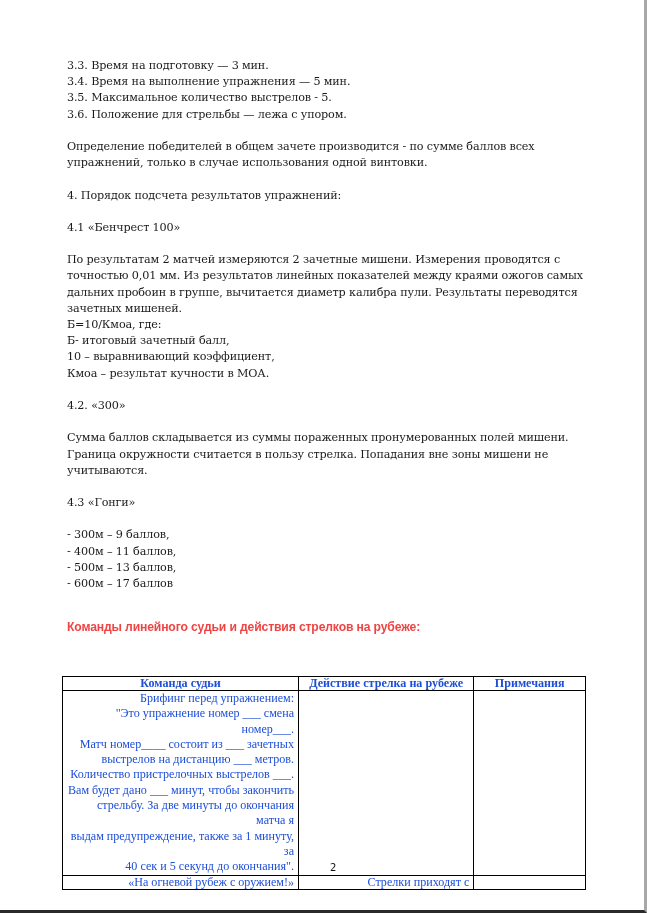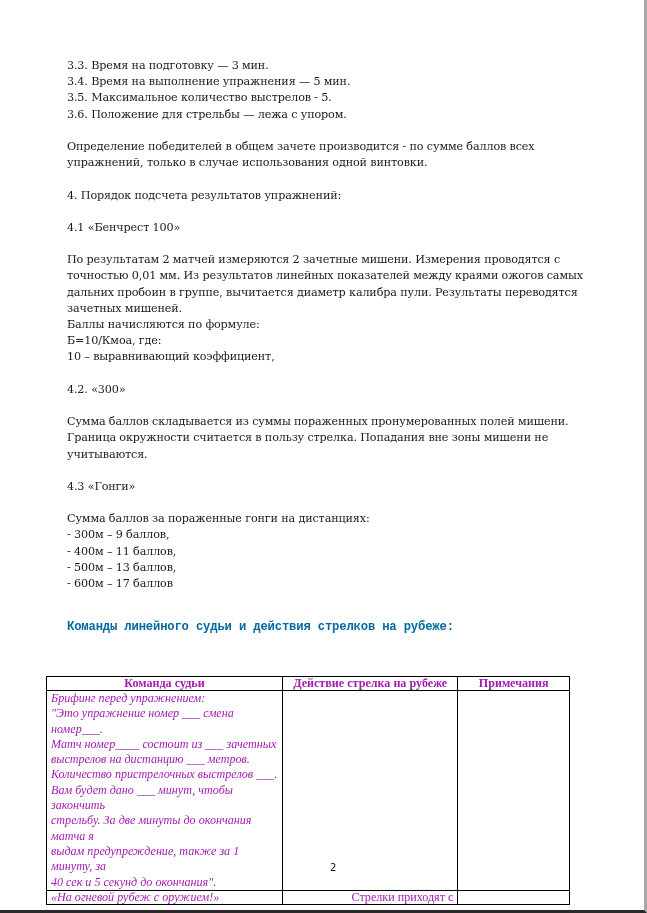--- a/index.html
+++ b/index.html
@@ -17,33 +17,33 @@
     .body-text {
       position: absolute; left: 67px; top: 58px; width: 540px;
       font-family: "DejaVu Serif", serif;
       font-size: 11.2px; line-height: 16.2px; color: #1a1a1a;
       letter-spacing: -0.15px;
     }
     .line { white-space: nowrap; height: 16.2px; }
     .gap { height: 16.2px; }
     .gap-big { height: 27px; }
     .heading-bold {
-      font-family: Liberation Mono, monospace; font-weight: bold;
-      font-size: 12.2px; color: #0369a1; white-space: nowrap;
+      font-family: Liberation Sans, sans-serif; font-weight: bold;
+      font-size: 12.2px; color: #ef4444; white-space: nowrap;
     }
     table.cmd {
-      position: absolute; left: 46px; top: 676px; width: 524px;
+      position: absolute; left: 62px; top: 676px; width: 524px;
       border-collapse: collapse;
-      font-family: "Liberation Serif", serif; font-size: 12.1px; color: #a21caf;
+      font-family: "Liberation Serif", serif; font-size: 12.1px; color: #1d4ed8;
     }
     table.cmd th, table.cmd td {
       border: 1px solid #000; padding: 0 4px; vertical-align: top;
     }
     table.cmd th { font-weight: bold; text-align: center; height: 13px; line-height: 13px; }
-    table.cmd td.c1 { text-align: left; line-height: 15.3px; width: 241px; font-style: italic; }
+    table.cmd td.c1 { text-align: right; line-height: 15.3px; width: 241px; }
     table.cmd td.c2 { width: 178px; line-height: 15px; text-align: right; }
     table.cmd td.c3 { width: 106px; }
     table.cmd tr.r2 td { height: 13px; line-height: 13px; }
     .page-num {
       position: absolute; left: 330px; top: 862px;
       font-family: "DejaVu Sans", sans-serif; font-size: 10px; color: #111;
     }
   </style>
 </head>
 <body>
@@ -64,37 +64,37 @@
     <div class="gap"></div>
     <div class="line">4. Порядок подсчета результатов упражнений:</div>
     <div class="gap"></div>
     <div class="line">4.1 «Бенчрест 100»</div>
     <div class="gap"></div>
     <div>
       <div class="line">По результатам 2 матчей измеряются 2 зачетные мишени. Измерения проводятся с</div>
       <div class="line">точностью 0,01 мм. Из результатов линейных показателей между краями ожогов самых</div>
       <div class="line">дальних пробоин в группе, вычитается диаметр калибра пули. Результаты переводятся</div>
       <div class="line">зачетных мишеней.</div>
-      <div class="line">Баллы начисляются по формуле:</div>
       <div class="line">Б=10/Кмоа, где:</div>
+      <div class="line">Б- итоговый зачетный балл,</div>
       <div class="line">10 – выравнивающий коэффициент,</div>
+      <div class="line">Кмоа – результат кучности в МОА.</div>
     </div>
     <div class="gap"></div>
     <div class="line">4.2. «300»</div>
     <div class="gap"></div>
     <div>
       <div class="line">Сумма баллов складывается из суммы пораженных пронумерованных полей мишени.</div>
       <div class="line">Граница окружности считается в пользу стрелка. Попадания вне зоны мишени не</div>
       <div class="line">учитываются.</div>
     </div>
     <div class="gap"></div>
     <div class="line">4.3 «Гонги»</div>
     <div class="gap"></div>
     <div>
-      <div class="line">Сумма баллов за пораженные гонги на дистанциях:</div>
       <div class="line">- 300м – 9 баллов,</div>
       <div class="line">- 400м – 11 баллов,</div>
       <div class="line">- 500м – 13 баллов,</div>
       <div class="line">- 600м – 17 баллов</div>
     </div>
     <div class="gap-big"></div>
     <div class="heading-bold">Команды линейного судьи и действия стрелков на рубеже:</div>
   </div>
 
   <table class="cmd">

